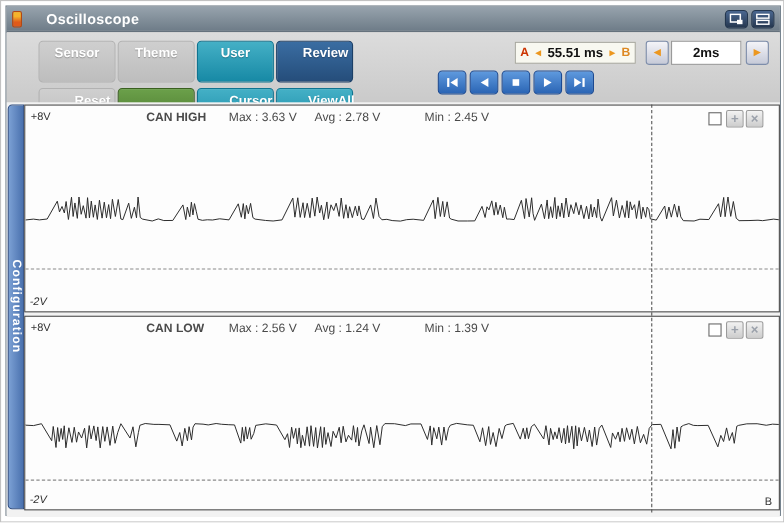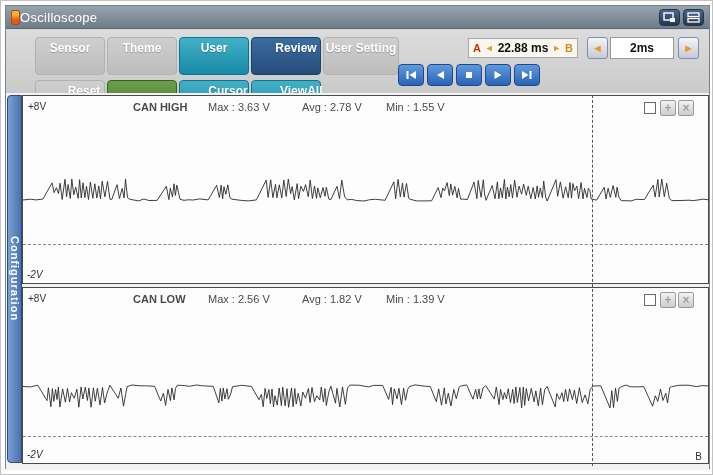--- a/index.html
+++ b/index.html
@@ -6,21 +6,21 @@
   html,body { width:713px; height:475px; background:#ffffff; font-family:"Liberation Sans", sans-serif; }
   #canvas { position:relative; width:713px; height:475px; background:#fff; border:1px solid #c2c2c2; overflow:hidden; }
   #window { position:absolute; left:4px; top:4px; width:705px; height:464px; border:1px solid #76848f; background:#d4d4d4; }
 
   
   .titlebar { position:absolute; left:0; top:0; width:100%; height:23px;
     background:linear-gradient(#97a3ad, #6e7c88); border-bottom:1px solid #5a6874;
     display:flex; align-items:center; }
   .title-icon { width:9px; height:15px; margin-left:5px; border-radius:2px;
     background:linear-gradient(#f6b32a 30%, #e05a1a 70%); border:1px solid #b34812; }
-  .title-text { color:#ffffff; font-size:13px; font-weight:normal; margin-left:0; letter-spacing:0.3px; }
+  .title-text { color:#ffffff; font-size:13px; font-weight:bold; margin-left:22px; letter-spacing:0.3px; }
   .win-btns { position:absolute; right:5px; top:3px; display:flex; gap:3px; }
   .win-btn { width:21px; height:17px; border-radius:4px; border:1px solid #23364e;
     background:linear-gradient(#4a6790, #25374f); display:flex; align-items:center; justify-content:center; cursor:pointer; }
 
   
   .toolbar { position:absolute; left:0; top:24px; width:100%; height:63px;
     background:linear-gradient(#dcdcdc, #cacaca); }
   .tb-btn { position:absolute; height:38px; width:70px; border-radius:4px; color:#fff;
     font-size:12px; font-weight:bold; text-align:center; line-height:20px; cursor:pointer;
     text-shadow:0 1px 1px rgba(0,0,0,0.25); }
@@ -57,21 +57,21 @@
   .side-tab { position:absolute; left:1px; top:2px; width:15px; height:368px;
     background:linear-gradient(to right, #7ba0d4, #4a71ae); border:1px solid #2a4a80;
     border-radius:4px 0 0 4px; display:flex; align-items:center; justify-content:center; cursor:pointer; }
   .side-tab span { writing-mode:vertical-rl; color:#fff; font-size:11px; font-weight:bold; letter-spacing:1px; white-space:nowrap; }
 
   .panels { position:absolute; left:16px; top:2px; width:574px; }
   .panel { position:relative; width:687px; background:#fdfdfd; border:1px solid #4a4a4a; overflow:hidden; }
   .panel1 { height:189px; } .panel2 { height:177px; margin-top:3px; }
   .ch-label { position:absolute; font-size:11px; color:#4a4a4a; top:5px; white-space:nowrap; }
   .vl { font-size:10px; color:#333; }
-  .lab-top { left:5px; } .lab-name { left:110px;font-weight:bold; } .lab-max { left:185px; } .lab-avg { left:279px; } .lab-min { left:363px; }
+  .lab-top { left:5px; } .lab-name { left:110px;font-weight:bold; } .lab-max { left:185px; } .lab-avg { left:263px; } .lab-min { left:363px; }
   .lab-bot { position:absolute; left:4px; bottom:3px; font-size:10px; color:#333;font-style:italic; }
   .ch-ctrls { position:absolute; right:14px; top:4px; display:flex; gap:2px; align-items:center; }
   .chk { width:12px; height:12px; background:#fff; border:1px solid #6a6a6a; margin-right:2px; cursor:pointer; }
   .mini-btn { width:16px; height:16px; border:1px solid #9a9a9a; border-radius:2px;
     background:linear-gradient(#f2f2f2, #cdcdcd); color:#9aa0aa; font-size:12px; font-weight:bold;
     text-align:center; line-height:14px; cursor:pointer; }
   .wave-svg { position:absolute; left:0; top:0; }
   .dashline { position:absolute; left:0; width:100%; border-top:1px dashed #8a8a8a; }
   .b-cursor { position:absolute; top:0; bottom:0; right:3px; border-left:1px dashed #555; pointer-events:none; }
   .b-label { position:absolute; right:6px; bottom:1px; font-size:10px; color:#333; }
@@ -99,37 +99,36 @@
           </svg>
         </div>
       </div>
     </div>
 
     <div class="toolbar">
       <div class="tb-btn row1 b-gray" style="left:29px">Sensor</div>
       <div class="tb-btn row1 b-gray" style="left:101px">Theme</div>
       <div class="tb-btn row1 b-teal" style="left:173px">User</div>
       <div class="tb-btn row1 b-navy" style="left:245px">Review</div>
-      <div class="tb-btn row1 b-gray" style="left:317px; width:76px">User Setting</div>
 
       <div class="tb-btn row2 b-gray" style="left:29px">Reset</div>
       <div class="tb-btn row2 b-green" style="left:101px">
         <span>Start</span>
         <span class="spinner">
             <i class="spin-up"></i>
             <i class="spin-dn"></i>
           </span>
       </div>
       <div class="tb-btn row2 b-teal" style="left:173px">Cursor</div>
       <div class="tb-btn row2 b-teal" style="left:245px">ViewAll</div>
 
       <div class="ab-box">
         <span class="ab-a">A</span>
         <span class="ab-arrow">◄</span>
-        <span class="ab-val">22.88 ms</span>
+        <span class="ab-val">55.51 ms</span>
         <span class="ab-arrow">►</span>
         <span class="ab-b">B</span>
       </div>
 
       <div class="tbase-btn" style="left:581px">◄</div>
       <div class="tbase-val">2ms</div>
       <div class="tbase-btn" style="left:672px">►</div>
 
       <div class="pb-btn" style="left:392px">
         <svg width="12" height="12" viewBox="0 0 12 12" fill="#fff">
@@ -169,38 +168,38 @@
 
         <div class="panel panel1" id="panel-0">
           <svg class="wave-svg" id="wave-0" width="687" height="189">
               <polyline points="0,104 0.0,104.0 7.4,103.2 12.8,103.9 19.9,103.1 29.1,86.9 31.1,96.6 33.4,91.7 35.5,97.6 37.1,87.2 39.2,103.5 42.0,83.3 43.5,100.8 45.1,88.5 47.3,102.5 48.8,83.1 50.8,98.8 52.7,91.0 55.2,102.3 56.6,83.7 58.3,102.0 60.0,86.8 61.9,101.5 63.5,90.3 65.5,103.5 67.4,86.0 69.8,102.3 71.8,87.8 73.8,102.0 75.8,90.0 77.5,102.8 79.2,85.2 81.9,100.8 84.5,85.4 86.9,103.1 88.7,103.7 94.0,88.7 96.4,102.5 99.2,92.4 101.1,102.0 102.5,83.1 104.5,101.7 106.6,103.2 115.4,104.9 120.9,103.0 125.9,104.5 134.1,104.4 143.3,90.3 145.9,103.6 147.3,92.3 149.5,101.0 151.0,87.8 152.4,99.4 153.8,89.1 155.5,96.5 157.0,103.3 161.0,104.3 165.5,103.8 170.2,104.0 176.7,102.9 185.2,103.9 193.6,89.3 196.4,101.5 198.2,89.1 199.6,103.0 201.0,90.7 202.8,98.3 204.8,88.9 206.9,101.8 208.9,103.2 218.3,104.4 225.3,104.9 233.4,103.9 243.2,84.1 245.1,101.4 247.7,83.8 249.9,101.6 252.5,88.3 253.9,101.8 256.3,88.8 258.8,101.9 260.8,84.1 263.2,100.5 265.3,83.1 267.6,97.6 269.2,90.6 271.3,103.8 274.2,87.6 275.5,102.7 277.9,90.2 280.4,95.4 282.6,88.7 285.3,100.7 287.2,84.0 289.4,102.5 291.5,90.1 293.5,102.3 294.8,91.9 297.3,101.8 300.0,91.5 302.0,100.3 303.3,91.2 305.8,103.1 307.9,103.5 314.0,90.3 316.5,102.6 318.8,84.1 321.6,100.8 324.2,103.8 328.7,103.4 333.5,104.5 341.0,105.0 346.7,103.7 352.6,103.3 362.1,104.3 370.9,85.8 372.6,102.8 375.1,83.4 377.3,100.8 379.5,87.1 381.0,101.1 383.5,87.5 385.7,102.2 387.1,103.2 393.4,104.9 401.9,104.9 408.6,104.8 415.2,91.6 418.0,101.7 419.7,92.0 421.5,94.8 424.1,86.6 426.3,99.6 427.8,87.9 429.6,99.1 431.8,90.4 434.1,101.9 435.5,92.4 437.6,103.2 439.9,103.1 444.4,103.6 451.0,86.1 453.9,102.7 455.2,84.5 458.1,101.3 460.3,83.8 461.6,98.2 463.0,104.3 469.2,89.6 472.0,102.8 474.4,85.8 475.8,102.8 477.6,91.9 479.3,101.8 481.4,83.5 482.9,103.0 484.4,91.1 486.2,100.9 487.7,88.6 489.5,102.0 491.6,84.0 494.0,101.3 496.0,90.1 498.6,98.2 500.6,88.1 503.3,99.3 505.2,90.3 507.8,102.7 510.2,91.5 512.3,103.0 514.2,89.8 515.5,101.3 517.3,92.2 519.4,101.8 520.7,85.0 522.7,101.2 524.2,105.0 533.0,83.7 534.6,100.3 537.4,85.9 540.1,102.2 542.6,90.8 545.2,101.7 547.0,86.5 548.5,102.2 549.9,87.5 551.6,94.8 553.9,90.1 555.6,102.6 558.1,86.5 560.0,102.9 561.5,92.3 564.0,101.5 565.3,92.3 566.9,94.6 568.2,103.0 573.6,104.1 581.3,91.3 583.0,102.9 585.1,92.2 587.3,101.4 590.1,89.6 592.8,101.4 594.1,91.2 595.9,101.2 598.2,104.6 608.0,104.9 613.3,103.3 621.4,103.6 630.2,89.2 632.1,101.1 634.9,83.5 636.2,101.0 638.8,83.1 641.3,100.7 643.7,87.2 646.3,102.4 648.9,104.6 657.9,104.5 666.1,104.2 670.3,104.6 680.3,103.2 687,104" fill="none" stroke="#2a2a2a" stroke-width="0.9"></polyline>
             </svg>
           <div class="dashline" style="top:148px"></div>
           <span class="ch-label vl lab-top">+8V</span>
           <span class="ch-label lab-name">CAN HIGH</span>
           <span class="ch-label lab-max">Max : 3.63 V</span>
           <span class="ch-label lab-avg">Avg : 2.78 V</span>
-          <span class="ch-label lab-min">Min : 1.55 V</span>
+          <span class="ch-label lab-min">Min : 2.45 V</span>
           <span class="lab-bot">-2V</span>
           <div class="ch-ctrls">
             <div class="chk"></div>
             <div class="mini-btn">+</div>
             <div class="mini-btn">×</div>
           </div>
         </div>
 
         <div class="panel panel2" id="panel-1">
           <svg class="wave-svg" id="wave-1" width="687" height="177">
               <polyline points="0,98 0.0,98.5 7.5,98.9 14.7,97.2 24.0,112.6 25.4,99.7 27.9,118.8 29.4,100.7 30.8,113.4 32.6,101.5 34.0,111.5 35.4,99.1 36.9,119.1 39.6,100.9 42.4,114.2 44.5,100.4 46.6,114.0 48.4,104.7 51.2,110.2 53.9,101.3 55.8,119.2 58.1,98.9 59.8,111.0 62.3,99.2 64.4,112.5 65.9,100.1 68.1,119.2 70.4,99.8 72.3,113.2 74.4,100.1 77.0,116.9 79.5,99.4 81.6,115.0 84.1,105.0 86.9,97.2 95.2,110.2 97.9,100.0 100.5,118.2 102.8,105.3 104.2,98.6 109.0,97.0 116.9,97.8 121.5,97.8 131.5,98.2 137.7,113.0 140.4,105.2 142.6,117.4 145.0,101.4 147.4,112.6 148.9,99.9 151.1,111.9 152.5,100.3 154.3,97.2 161.6,97.6 166.3,98.3 173.5,97.0 178.4,97.7 185.0,98.1 190.2,98.3 195.9,114.8 197.3,100.5 198.9,113.1 200.3,100.0 201.8,111.0 204.0,100.7 205.3,111.3 207.7,106.0 209.5,98.7 218.6,97.3 228.4,98.4 236.0,111.7 238.4,106.3 240.2,118.8 242.1,100.4 243.8,110.5 245.9,101.5 247.3,115.5 249.0,101.0 250.5,119.0 251.9,107.7 254.2,117.1 256.2,100.0 258.4,117.6 259.7,99.0 262.1,117.8 264.0,100.7 265.6,119.3 268.5,99.9 270.1,118.8 271.8,100.5 273.2,116.0 275.2,105.3 277.9,117.9 279.8,104.1 282.5,110.1 285.4,100.4 287.1,114.5 289.0,99.5 291.5,113.7 293.8,107.7 296.7,112.1 298.3,99.0 300.4,114.0 302.0,100.6 303.3,117.4 305.9,103.7 307.9,98.2 312.5,115.2 313.9,100.3 316.8,119.0 319.5,98.9 322.4,116.3 324.5,99.9 326.9,97.1 335.7,97.2 345.5,98.9 350.5,97.4 359.7,97.4 365.6,111.5 368.1,99.2 369.5,116.6 371.3,100.8 374.1,110.9 375.9,100.3 378.5,116.6 380.6,100.2 382.5,112.3 384.7,101.4 386.5,98.5 392.1,96.9 401.8,98.2 407.3,98.6 413.3,113.6 415.7,100.9 418.5,117.1 421.3,99.8 422.9,116.0 425.3,105.2 427.9,118.0 430.8,101.5 433.3,110.7 436.1,99.2 437.7,98.1 443.6,96.9 450.0,111.2 452.7,101.3 454.4,110.9 455.9,100.9 457.4,110.8 460.1,99.8 462.8,97.7 471.3,111.1 473.3,99.0 476.1,116.5 477.5,101.4 479.9,111.6 481.4,104.6 483.4,110.9 485.2,100.8 487.5,114.5 489.7,101.4 491.1,115.6 492.9,99.0 494.3,114.5 496.9,99.5 498.6,120.0 500.3,99.1 501.7,117.4 503.3,100.6 505.6,112.8 508.3,100.5 511.0,113.8 512.8,102.9 515.3,117.9 517.6,100.2 519.4,116.6 521.8,101.4 524.1,98.4 532.2,118.8 533.8,105.6 536.6,111.3 539.0,104.7 540.7,113.6 542.5,101.4 544.7,113.2 546.6,100.9 549.4,111.6 551.4,102.2 553.7,115.5 556.4,99.7 559.2,114.5 562.1,106.9 564.9,115.8 567.2,101.4 570.0,98.0 577.8,97.8 587.0,120.0 588.8,102.6 590.5,119.5 592.5,100.2 594.4,113.4 596.1,100.0 598.5,98.6 603.2,97.1 607.3,98.7 611.4,98.9 620.8,98.7 629.6,118.2 632.3,107.8 634.8,113.4 637.5,101.0 640.0,112.5 642.8,105.2 644.5,115.0 646.8,99.5 648.5,98.7 655.9,97.3 665.3,97.2 673.6,98.6 679.3,97.6 687,98" fill="none" stroke="#2a2a2a" stroke-width="0.9"></polyline>
             </svg>
           <div class="dashline" style="top:148px"></div>
           <span class="ch-label vl lab-top">+8V</span>
           <span class="ch-label lab-name">CAN LOW</span>
           <span class="ch-label lab-max">Max : 2.56 V</span>
-          <span class="ch-label lab-avg">Avg : 1.82 V</span>
+          <span class="ch-label lab-avg">Avg : 1.24 V</span>
           <span class="ch-label lab-min">Min : 1.39 V</span>
           <span class="lab-bot">-2V</span>
           <div class="ch-ctrls">
             <div class="chk"></div>
             <div class="mini-btn">+</div>
             <div class="mini-btn">×</div>
           </div>
           <span class="b-label">B</span>
         </div>
 

